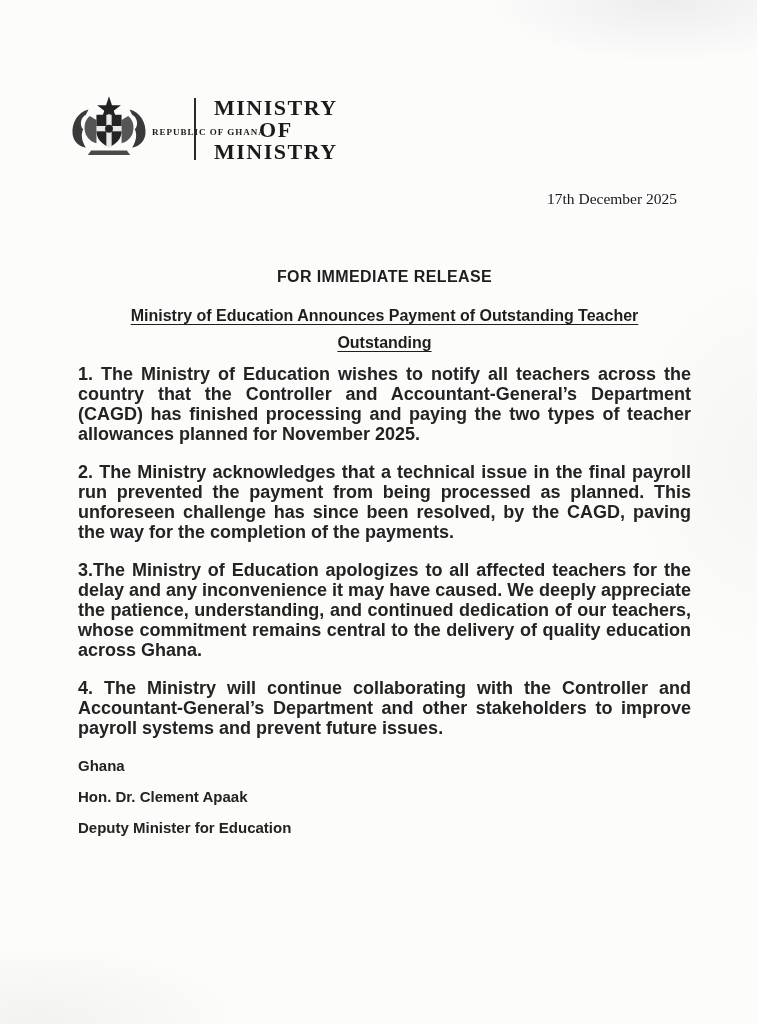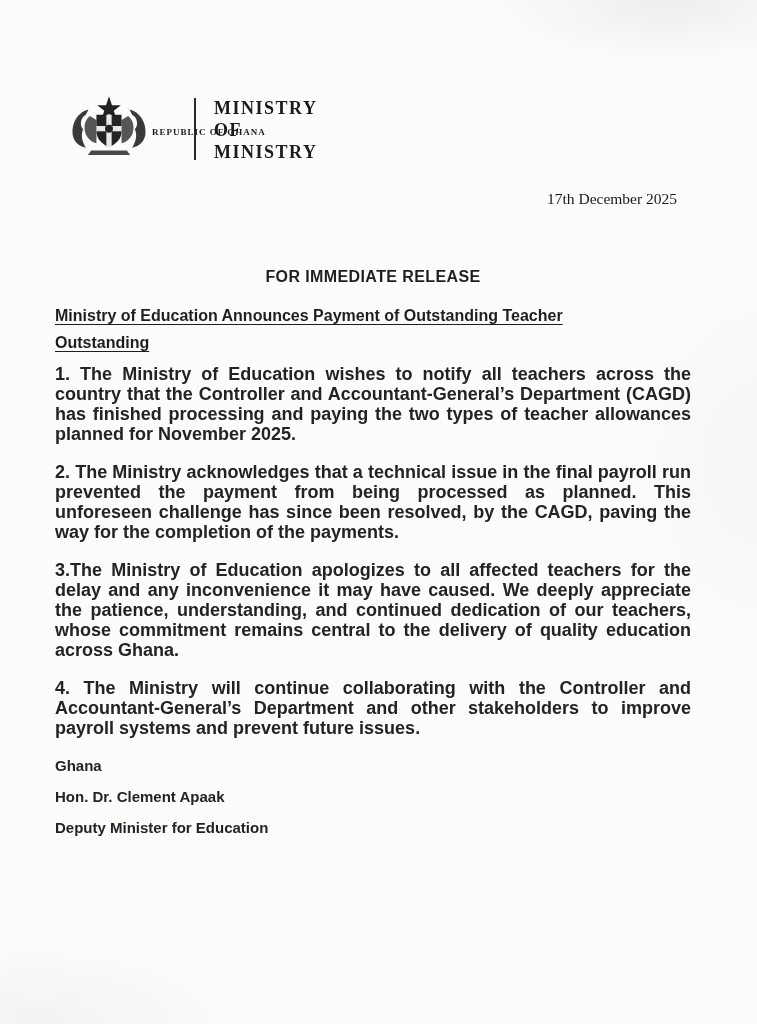--- a/index.html
+++ b/index.html
@@ -46,55 +46,57 @@
     margin-top: 3px;
     white-space: nowrap;
   }
   .vert-rule {
     width: 2px;
     background: #2a2a2a;
     margin: 2px 12px 4px 10px;
   }
   .ministry-name {
     font-family: "Liberation Serif", serif;
-    font-size: 18px;
+    font-size: 22px;
     font-weight: 600;
     letter-spacing: 1.5px;
     color: #1b1b1b;
+    text-align: center;
     line-height: 22px;
     align-self: center;
     padding: 0 6px;
   }
 
   
   .date-line {
     position: absolute;
     top: 190px;
     right: 80px;
     font-family: "Liberation Serif", serif;
     font-size: 15.5px;
     color: #17171f;
   }
 
   
   .doc-body {
     position: absolute;
     top: 268px;
-    left: 55px;
+    left: 78px;
     right: 66px;
   }
   .release-label {
     text-align: center;
     font-size: 16px;
     font-weight: bold;
     letter-spacing: 0.4px;
     color: #1e1e1e;
     margin: 0 0 16px 0;
   }
   .doc-title {
+    text-align: center;
     font-size: 16px;
     font-weight: bold;
     color: #1e1e1e;
     line-height: 27px;
     margin: 0 0 8px 0;
   }
   .doc-title .t-line {
     text-decoration: underline;
     text-underline-offset: 3px;
   }

